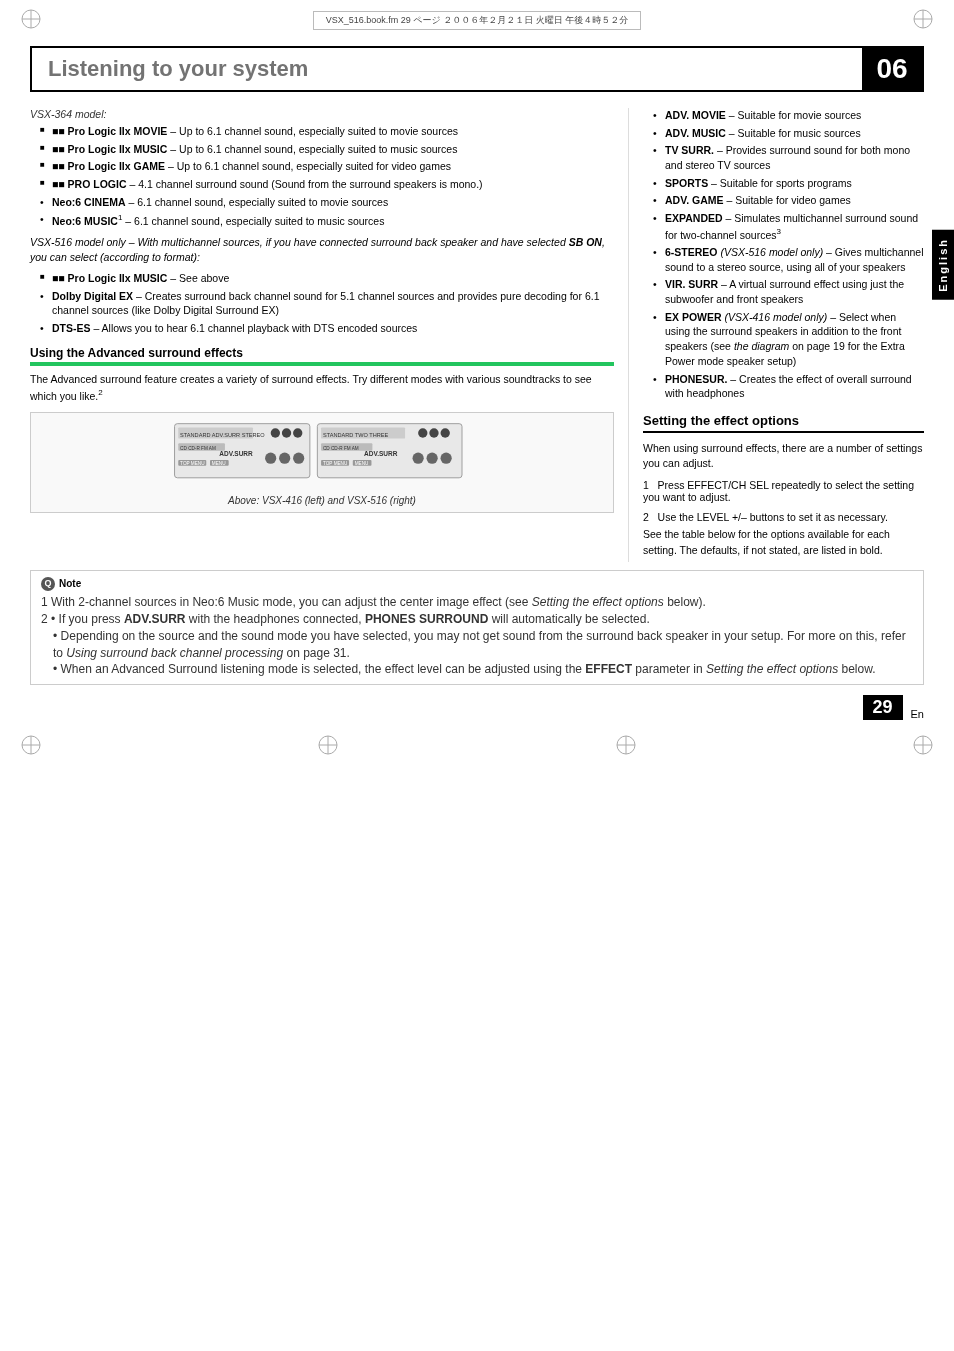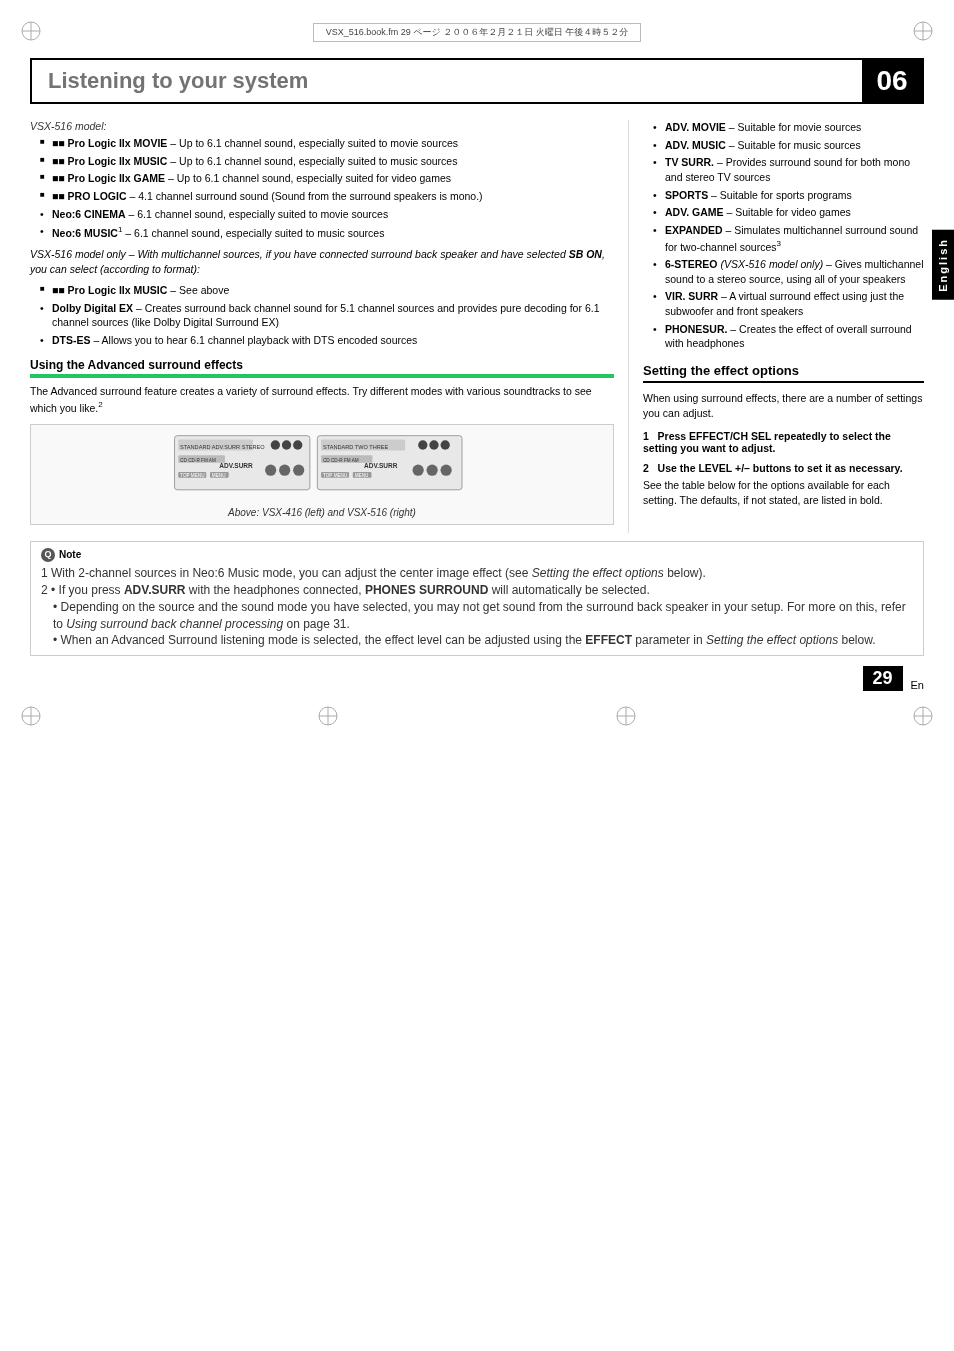--- a/index.html
+++ b/index.html
@@ -11,21 +11,21 @@
       font-size: 11px;
       color: #000;
       position: relative;
     }
 
     
     .printer-marks-top {
       display: flex;
       justify-content: space-between;
       align-items: center;
-      padding: 20px 20px 4px 20px;
+      padding: 8px 20px 4px 20px;
       font-size: 9px;
       color: #555;
     }
 
     
     .chapter-header {
       display: flex;
       align-items: stretch;
       margin: 10px 30px 0 30px;
       border: 2px solid #000;
@@ -192,21 +192,21 @@
     .right-section-heading {
       font-weight: bold;
       font-size: 13px;
       border-bottom: 2px solid #000;
       padding-bottom: 3px;
       margin-bottom: 8px;
       margin-top: 12px;
     }
 
     .step-heading {
-      font-weight: bold;
+      font-weight: normal;
       font-size: 10.5px;
       margin-bottom: 4px;
       margin-top: 8px;
     }
 
     .step-text {
       font-size: 10.5px;
       line-height: 1.45;
       margin-bottom: 4px;
     }
@@ -305,21 +305,21 @@
     <h1>Listening to your system</h1>
   </div>
   <div class="chapter-number-box">06</div>
 </div>
 
 <div class="english-tab">English</div>
 
 <div class="columns-row" style="margin-top:16px;">
 
   <div class="left-col">
-    <p class="model-label">VSX-516 model:</p>
+    <p class="model-label">VSX-364 model:</p>
     <ul class="bullet-list">
       <li class="sq-bullet">
         <strong>■■ Pro Logic IIx MOVIE</strong> – Up to 6.1 channel sound, especially suited to movie sources
       </li>
       <li class="sq-bullet">
         <strong>■■ Pro Logic IIx MUSIC</strong> – Up to 6.1 channel sound, especially suited to music sources
       </li>
       <li class="sq-bullet">
         <strong>■■ Pro Logic IIx GAME</strong> – Up to 6.1 channel sound, especially suited for video games
       </li>
@@ -399,20 +399,21 @@
 
     <ul class="right-bullet-list">
       <li><strong>ADV. MOVIE</strong> – Suitable for movie sources</li>
       <li><strong>ADV. MUSIC</strong> – Suitable for music sources</li>
       <li><strong>TV SURR.</strong> – Provides surround sound for both mono and stereo TV sources</li>
       <li><strong>SPORTS</strong> – Suitable for sports programs</li>
       <li><strong>ADV. GAME</strong> – Suitable for video games</li>
       <li><strong>EXPANDED</strong> – Simulates multichannel surround sound for two-channel sources<sup>3</sup></li>
       <li><strong>6-STEREO</strong> <em>(VSX-516 model only)</em> – Gives multichannel sound to a stereo source, using all of your speakers</li>
       <li><strong>VIR. SURR</strong> – A virtual surround effect using just the subwoofer and front speakers</li>
+      <li><strong>EX POWER</strong> <em>(VSX-416 model only)</em> – Select when using the surround speakers in addition to the front speakers (see <em>the diagram</em> on page 19 for the Extra Power mode speaker setup)</li>
       <li><strong>PHONESUR.</strong> – Creates the effect of overall surround with headphones</li>
     </ul>
 
     <div class="right-section-heading">Setting the effect options</div>
     <p class="step-text">When using surround effects, there are a number of settings you can adjust.</p>
 
     <p class="step-heading">1&nbsp;&nbsp;&nbsp;Press EFFECT/CH SEL repeatedly to select the setting you want to adjust.</p>
 
     <p class="step-heading">2&nbsp;&nbsp;&nbsp;Use the LEVEL +/– buttons to set it as necessary.</p>
     <p class="step-text">See the table below for the options available for each setting. The defaults, if not stated, are listed in bold.</p>

